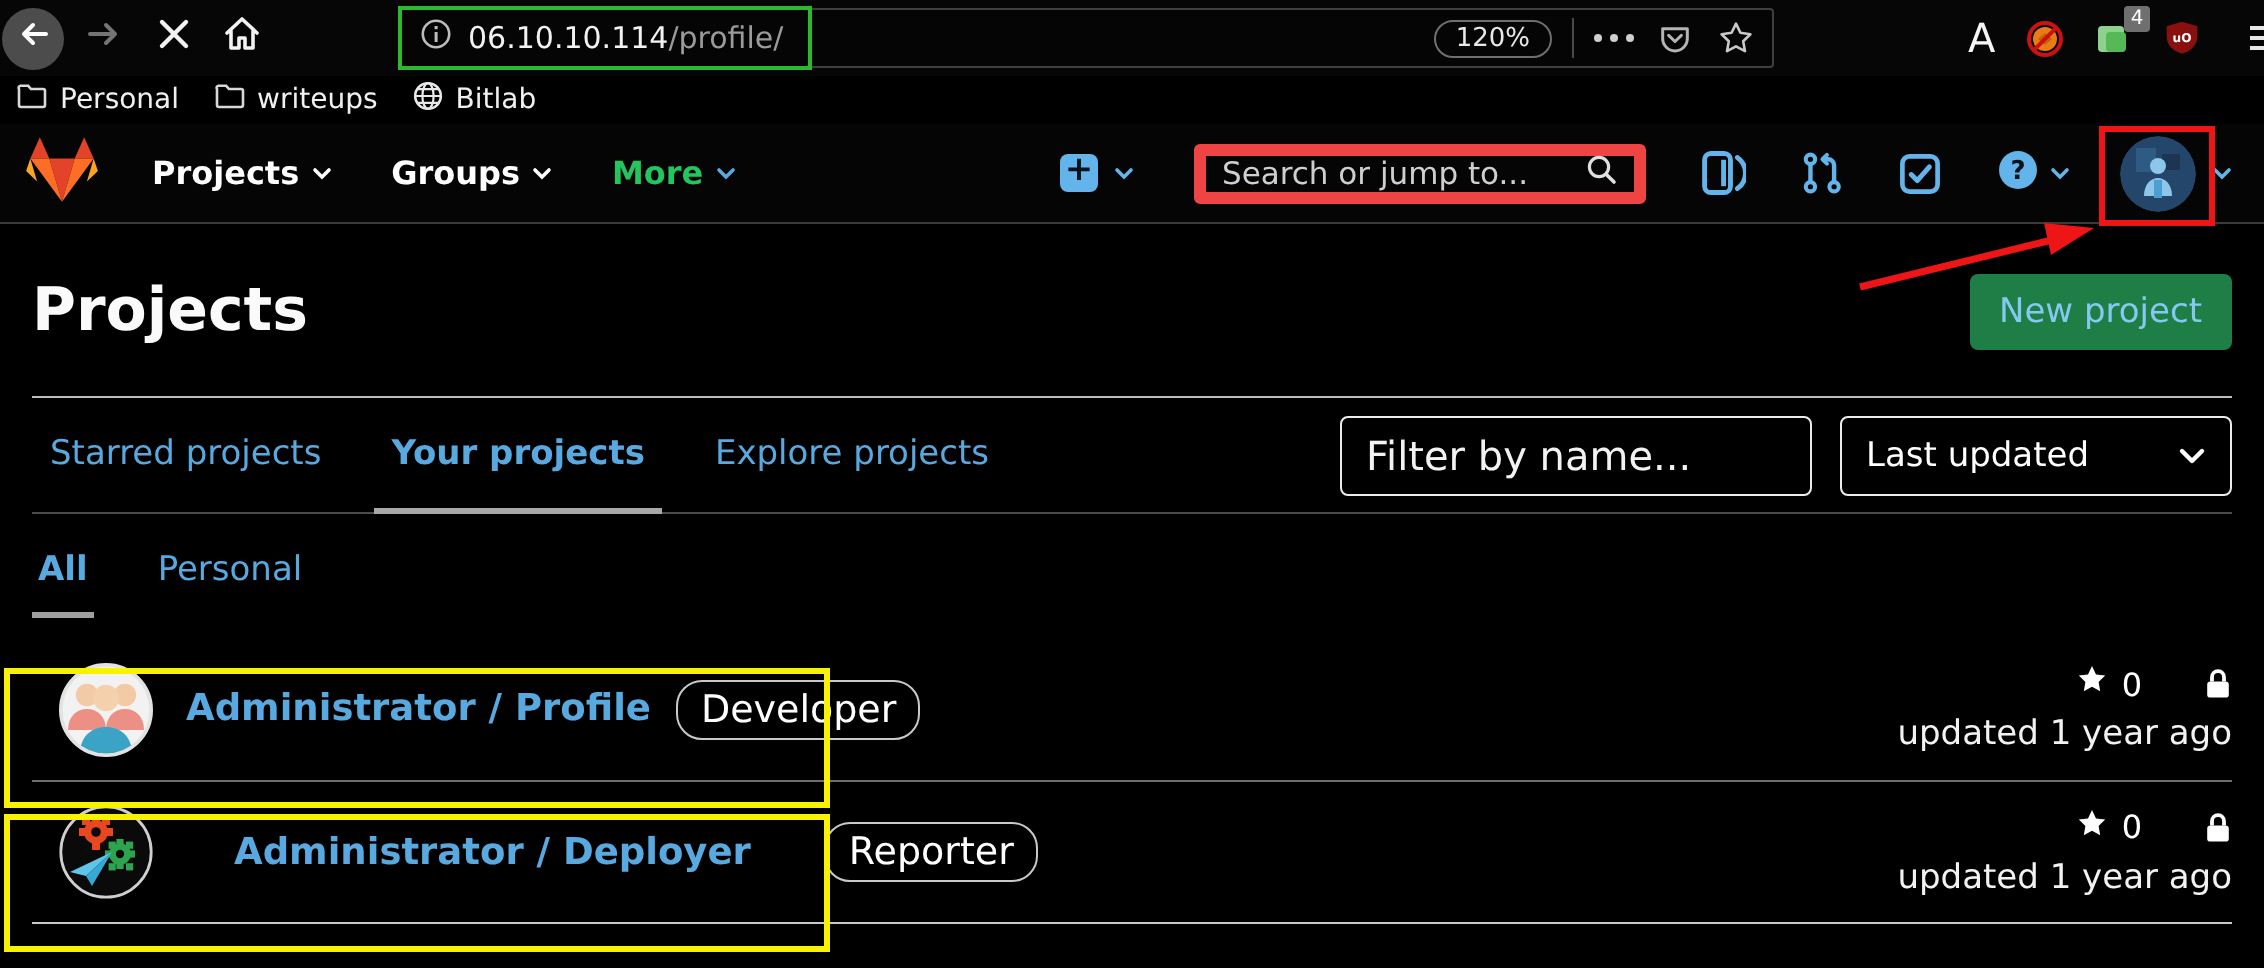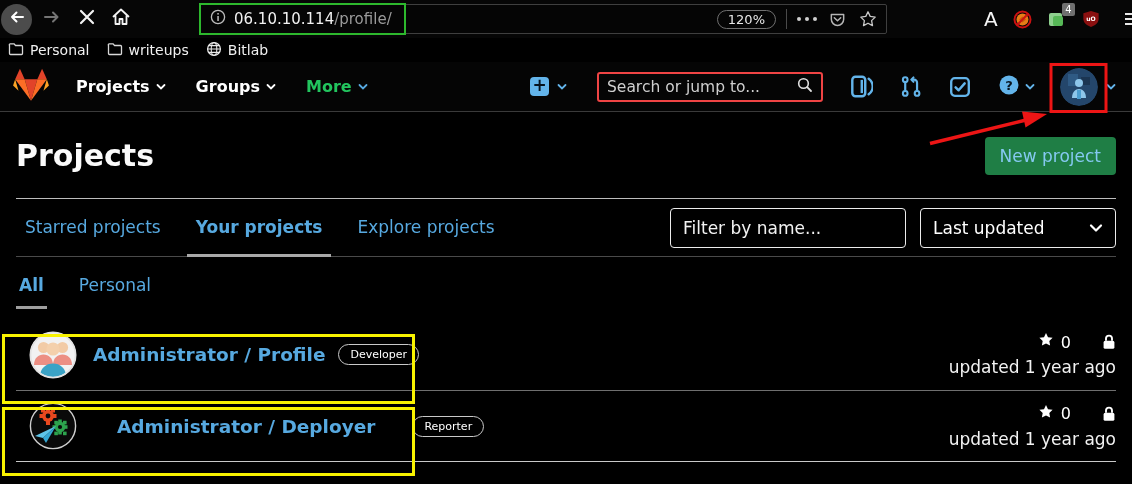--- a/index.html
+++ b/index.html
@@ -30,52 +30,52 @@
   .bm { display:flex; align-items:center; gap:6px; font-size:14px; color:#f0f0f0; }
 
   
   .gl-nav { height:50px; display:flex; align-items:center; background:#050505; border-bottom:1px solid #3a3a3a; padding:0 16px 0 12px; }
   .menu-item { display:flex; align-items:center; gap:6px; font-size:16px; font-weight:bold; color:#fff; margin-left:30px; }
   .menu-item.first { margin-left:26px; }
   .menu-item.blue { color:#22c55e; }
   .chev { width:10px; height:10px; display:inline-block; }
   .plus-wrap { margin-left:auto; display:flex; align-items:center; gap:8px; color:#57a9e0; }
   .plus-box { width:19px; height:19px; border-radius:4px; background:#63b4ea; color:#06121d; font-size:17px; font-weight:bold; line-height:17px; text-align:center; }
-  .gl-search { margin-left:30px; width:226px; height:30px; border:2px solid #ef4444; border-radius:3px; background:transparent; display:flex; align-items:center; padding:0 8px; }
+  .gl-search { margin-left:30px; width:226px; height:30px; border:6px solid #ef4444; border-radius:3px; background:transparent; display:flex; align-items:center; padding:0 8px; }
   .gl-search input { flex:1; background:transparent; border:none; outline:none; color:#e8e8e8; font-size:15.5px; font-family:inherit; width:100%; }
   .gl-search input::placeholder { color:#cfcfcf; opacity:1; }
   .nav-ico { margin-left:27px; display:flex; align-items:center; flex:none; }
   .help-wrap { display:flex; align-items:center; gap:5px; margin-left:27px; color:#63b4ea; }
   .avatar-nav { margin-left:25px; width:38px; height:38px; border-radius:50%; overflow:hidden; flex:none; }
   .chev-after { margin-left:8px; color:#63b4ea; display:flex; }
 
   
   .main { padding:0 16px; }
   .page-head { display:flex; align-items:center; margin-top:24px; padding-bottom:22px; border-bottom:1px solid #bdbdbd; }
   .page-head h1 { font-size:30px; font-weight:bold; color:#fafafa; line-height:40px; }
   .btn-new { margin-left:auto; background:#1f7e45; color:#85c9f0; border:none; border-radius:4px; font-size:17px; padding:9px 15px; font-family:inherit; }
 
   .tabs-row { height:58px; display:flex; align-items:center; border-bottom:1px solid #4a4a4a; }
   .tab { color:#57a9e0; font-size:17px; padding:17px 9px; border-bottom:3px solid transparent; margin-bottom:-2px; margin-right:17px; }
   .tab.active { font-weight:bold; border-bottom-color:#a8a8a8; }
-  .filter-input { margin-left:auto; width:236px; height:40px; border:1px solid #ececec; border-radius:4px; background:transparent; color:#fff; font-size:17px; padding:0 12px; font-family:inherit; outline:none; }
+  .filter-input { margin-left:auto; width:236px; height:40px; border:1px solid #ececec; border-radius:4px; background:transparent; color:#fff; font-size:20px; padding:0 12px; font-family:inherit; outline:none; }
   .filter-input::placeholder { color:#f2f2f2; opacity:1; }
   .sort-dd { margin-left:14px; width:196px; height:40px; border:1px solid #ececec; border-radius:4px; display:flex; align-items:center; padding:0 12px; font-size:17px; color:#fff; }
   .sort-dd svg { margin-left:auto; }
 
   .subtabs { margin-top:18px; display:flex; gap:29px; }
   .subtab { color:#57a9e0; font-size:17px; padding:0 3px 11px; border-bottom:3px solid transparent; }
   .subtab.active { font-weight:bold; border-bottom-color:#9e9e9e; }
 
   .rows { margin-top:10px; }
   .prow { display:flex; align-items:center; height:72px; border-bottom:1px solid #6f6f6f; padding-left:13px; }
   .prow:last-child { height:71px; border-bottom:1px solid #c9c9c9;gap:24px; }
   .pavatar { width:48px; height:48px; border-radius:50%; flex:none; }
   .ptitle { margin-left:16px; font-size:18.5px; font-weight:bold; color:#57a9e0; }
-  .pbadge { margin-left:13px; border:1px solid #c9c9c9; border-radius:13px; padding:3px 11px; font-size:11px; color:#fff; }
+  .pbadge { margin-left:13px; border:1px solid #c9c9c9; border-radius:13px; padding:3px 11px; font-size:19px; color:#fff; }
   .pmeta { margin-left:auto; text-align:right; }
   .pmeta-top { display:flex; align-items:center; justify-content:flex-end; gap:7px; font-size:16px; color:#fff; }
   .lock-gap { margin-left:24px; display:flex; }
   .pupdated { margin-top:5px; font-size:17px; color:#f2f2f2; }
 
   .annot { position:absolute; left:0; top:0; pointer-events:none; }
 </style>
 </head>
 <body>
 

